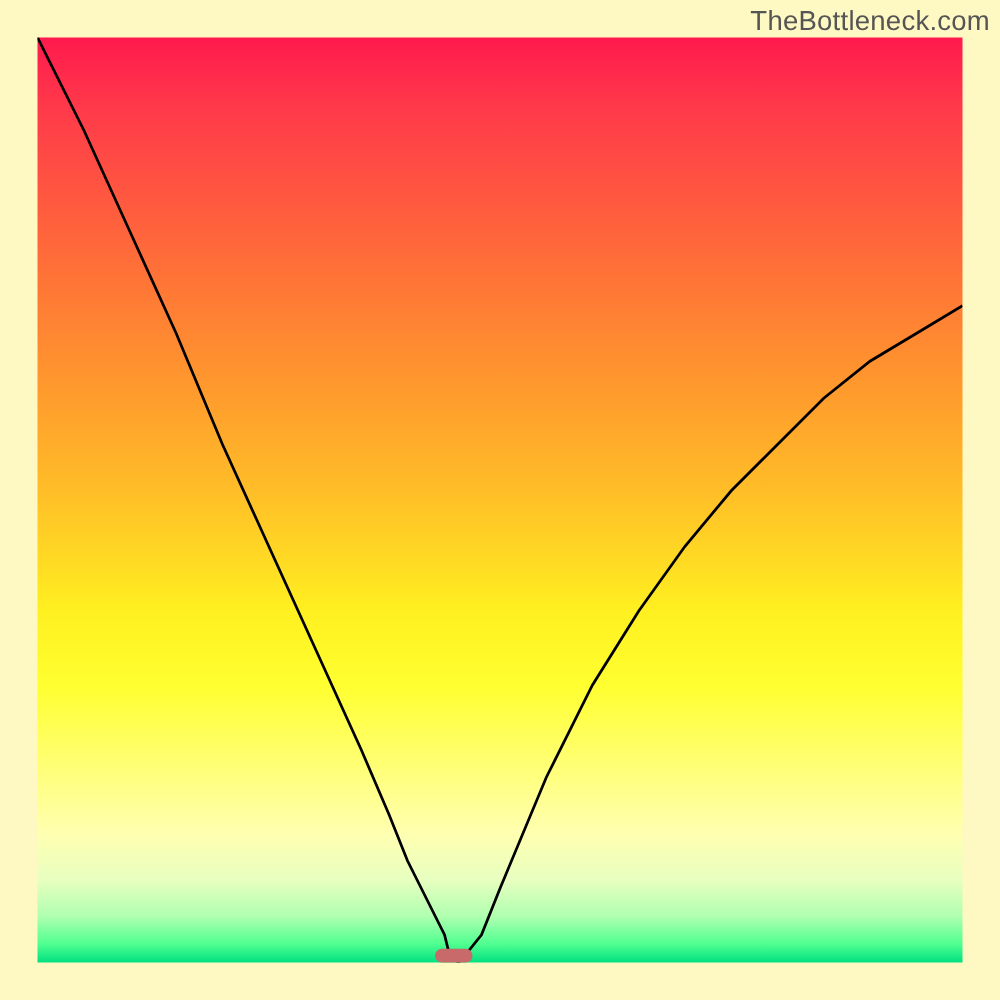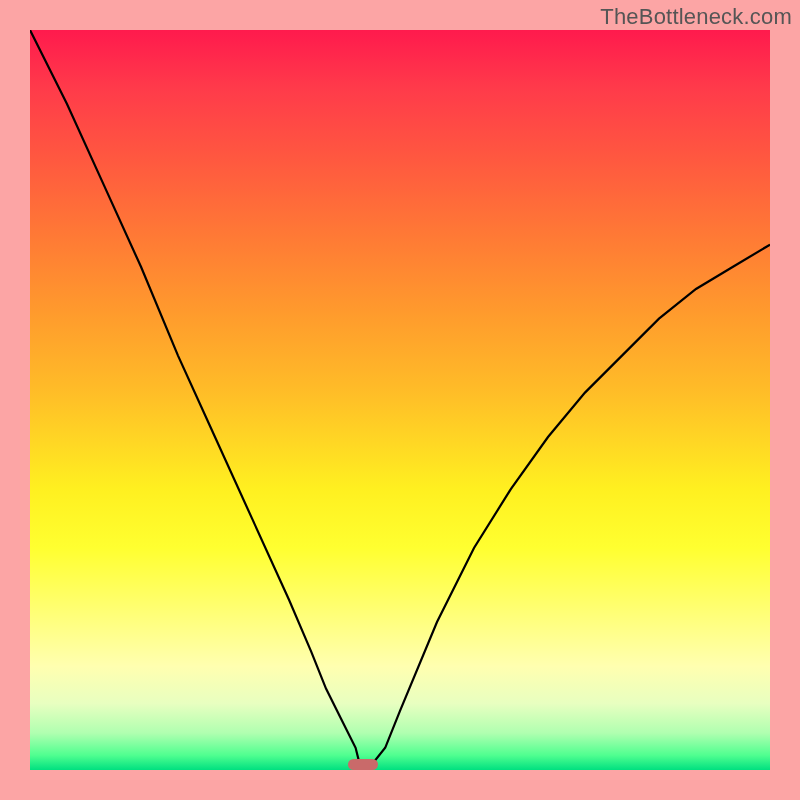--- a/index.html
+++ b/index.html
@@ -7,21 +7,21 @@
     width: 800px;
     height: 800px;
     background: #000;
     position: relative;
     overflow: hidden;
     font-family: Arial, sans-serif;
   }
   .frame {
     position: absolute;
     inset: 0;
-    background: #fca5a5;
+    background: #fef9c3;
   }
   .plot-area {
     position: absolute;
     left: 30px;
     top: 30px;
     width: 740px;
     height: 740px;
     background: linear-gradient(to bottom,
       #ff1a4d 0%,
       #ff3b4a 8%,

